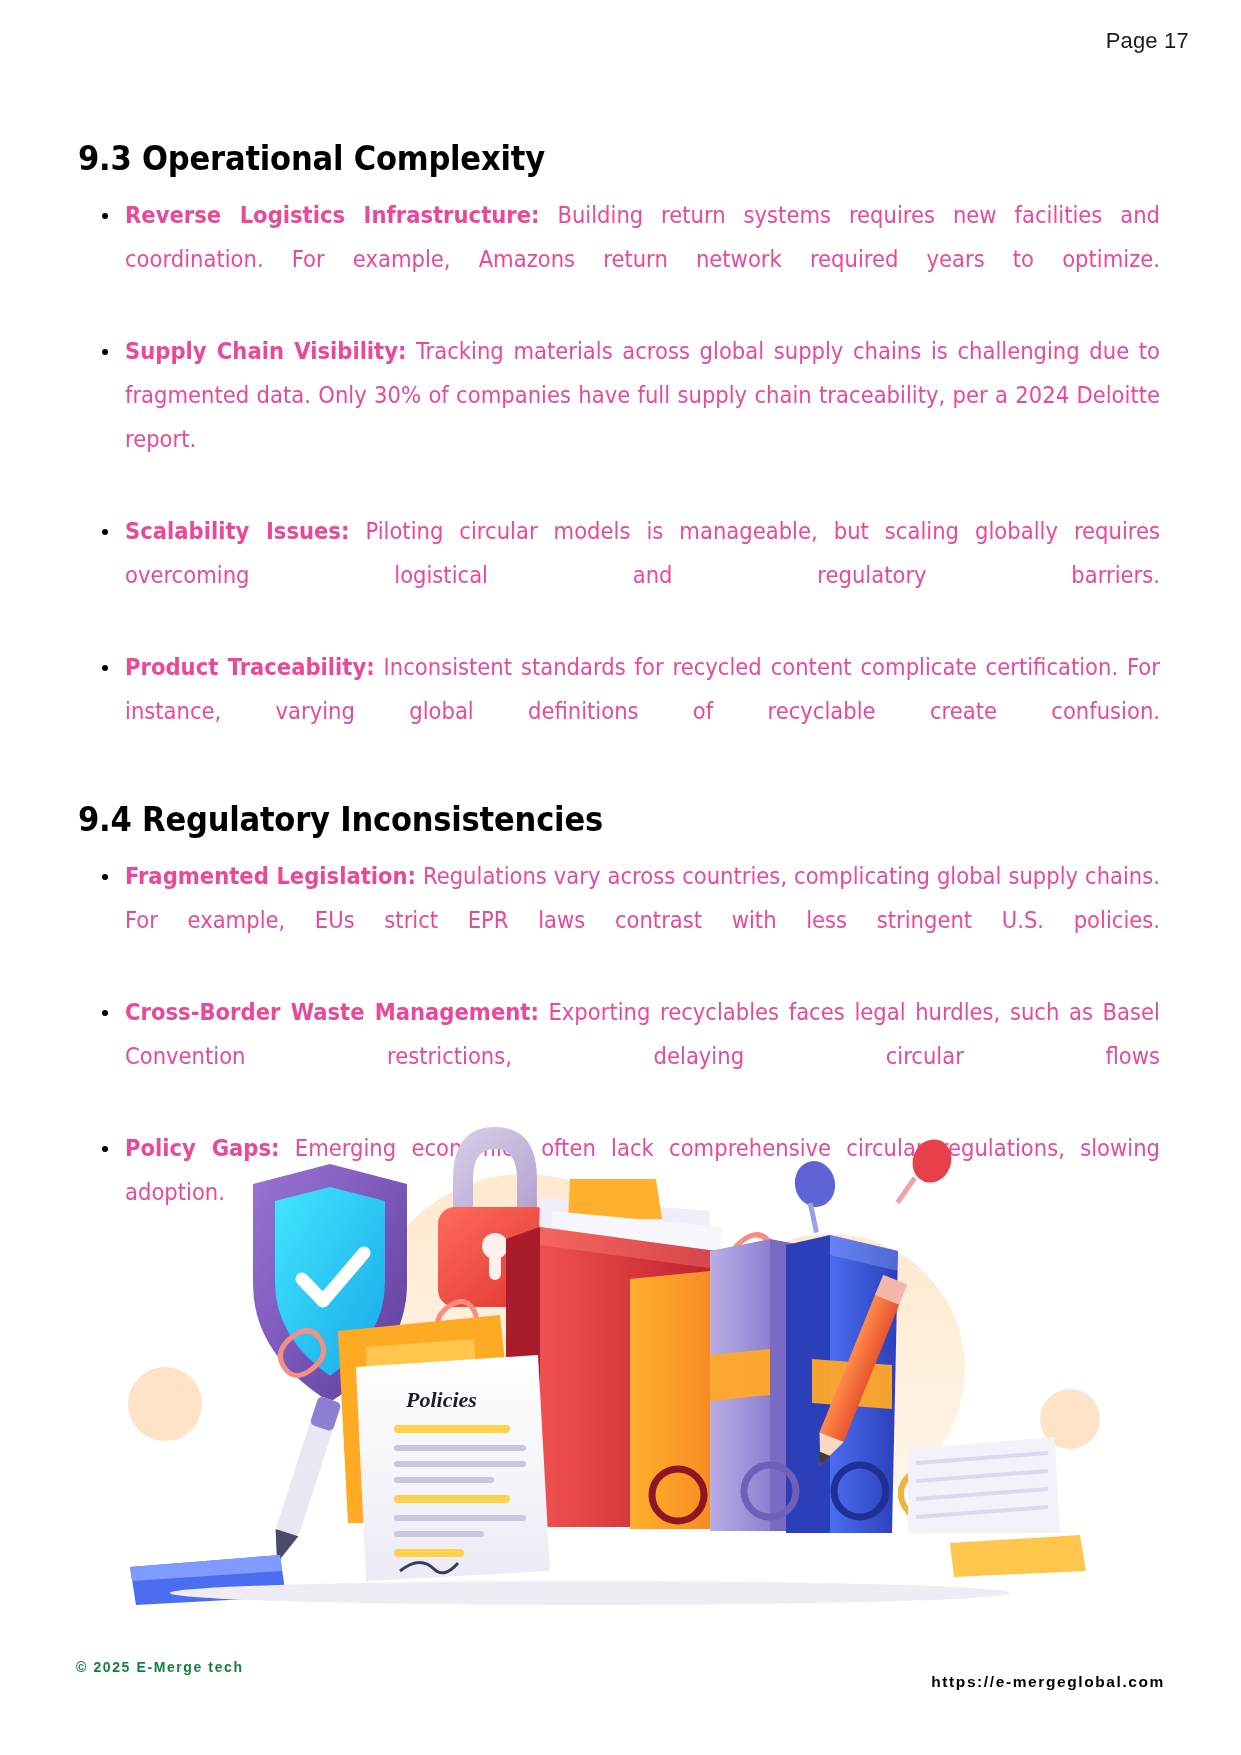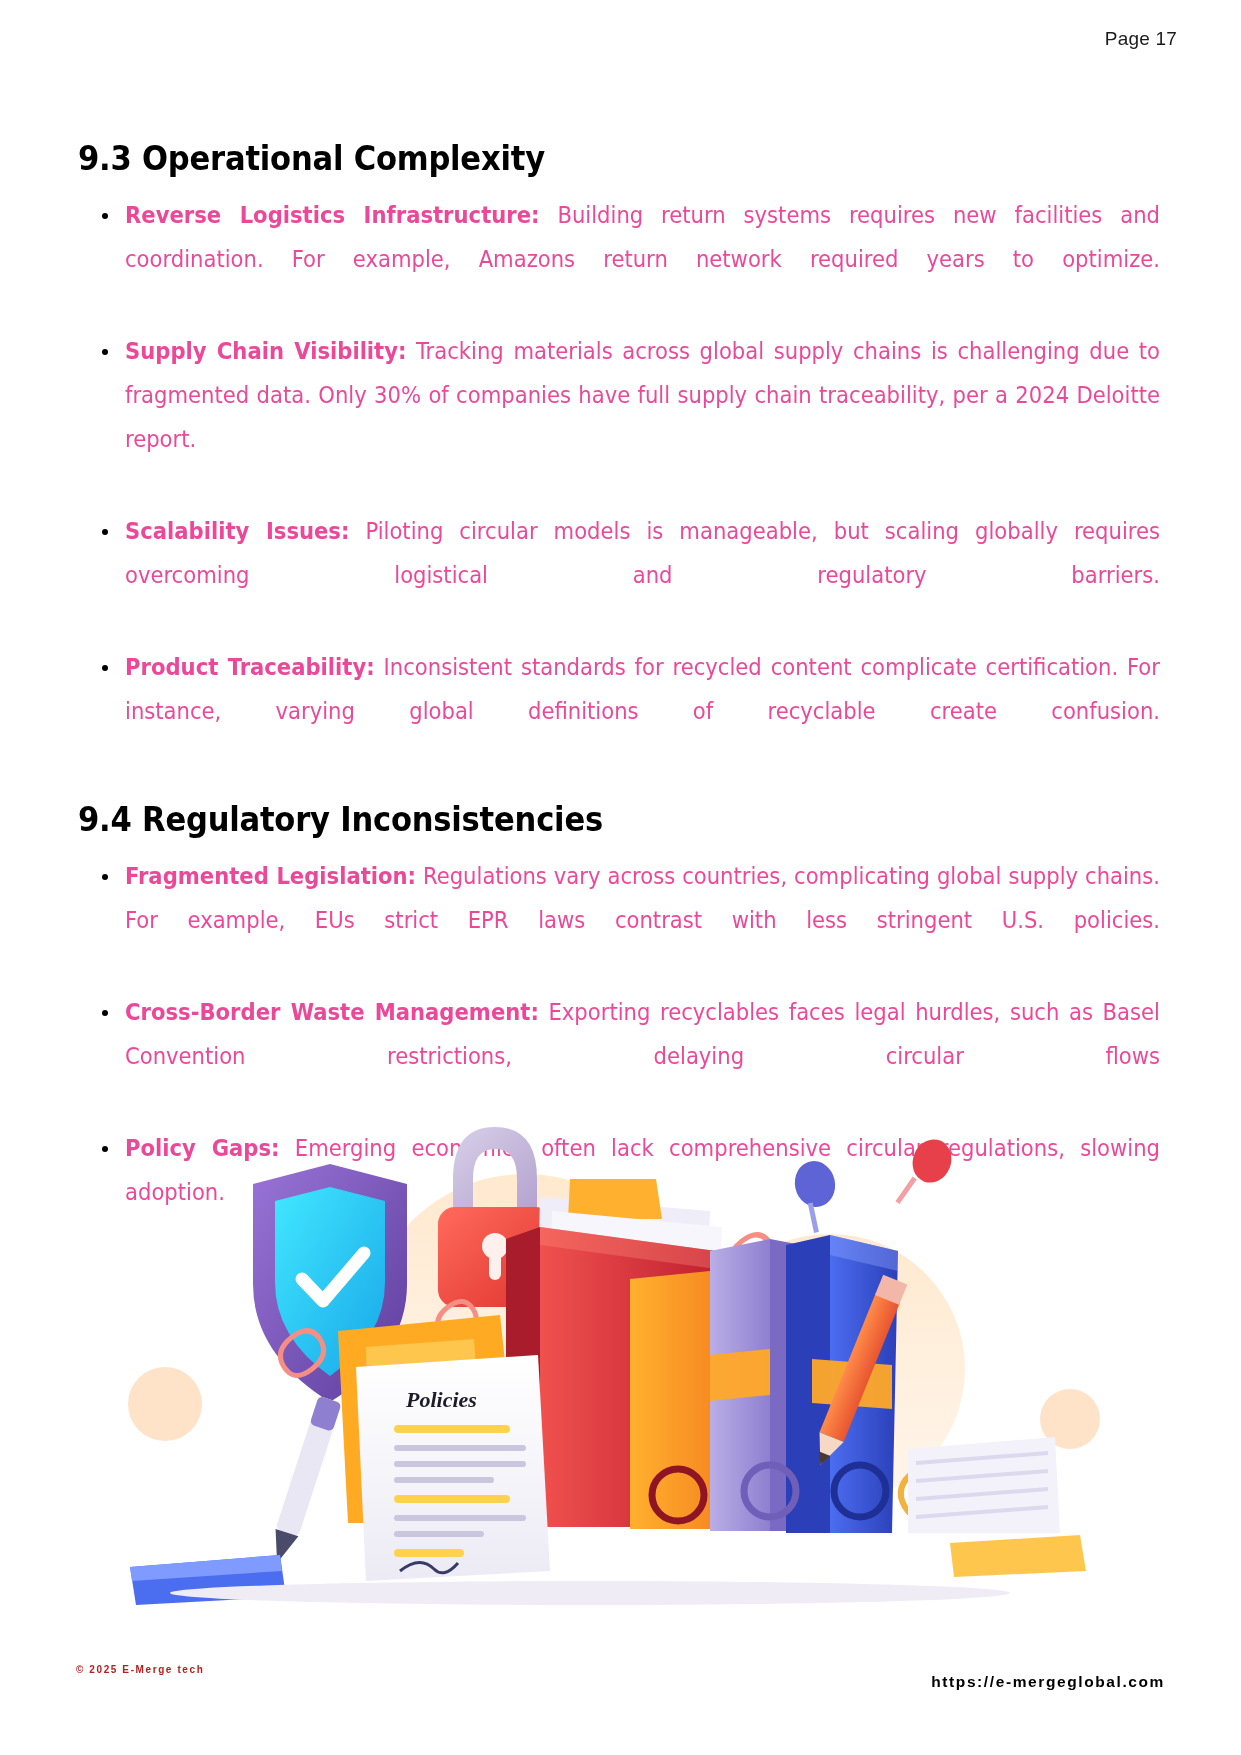--- a/index.html
+++ b/index.html
@@ -17,22 +17,22 @@
     height: 1755px;
     background: #ffffff;
     overflow: hidden;
     box-sizing: border-box;
   }
 
   
   .page-header {
     position: absolute;
     top: 28px;
-    right: 64px;
-    font-size: 19px;
+    right: 52px;
+    font-size: 22px;
     font-family: "Liberation Sans", sans-serif;
     color: #1a1a1a;
     letter-spacing: 0.2px;
   }
 
   
   .content {
     position: absolute;
     top: 138px;
     left: 78px;
@@ -105,24 +105,24 @@
     left: 0;
     right: 0;
     bottom: 0;
     height: 150px;
   }
   .footer-left {
     position: absolute;
     left: 76px;
     bottom: 80px;
     font-family: "Liberation Sans", sans-serif;
-    font-size: 10px;
+    font-size: 14px;
     font-weight: bold;
     letter-spacing: 1.6px;
-    color: #b91c1c;
+    color: #15803d;
     white-space: nowrap;
   }
   .footer-right {
     position: absolute;
     right: 76px;
     bottom: 64px;
     font-family: "Liberation Sans", sans-serif;
     font-size: 15.5px;
     font-weight: bold;
     letter-spacing: 1.6px;

